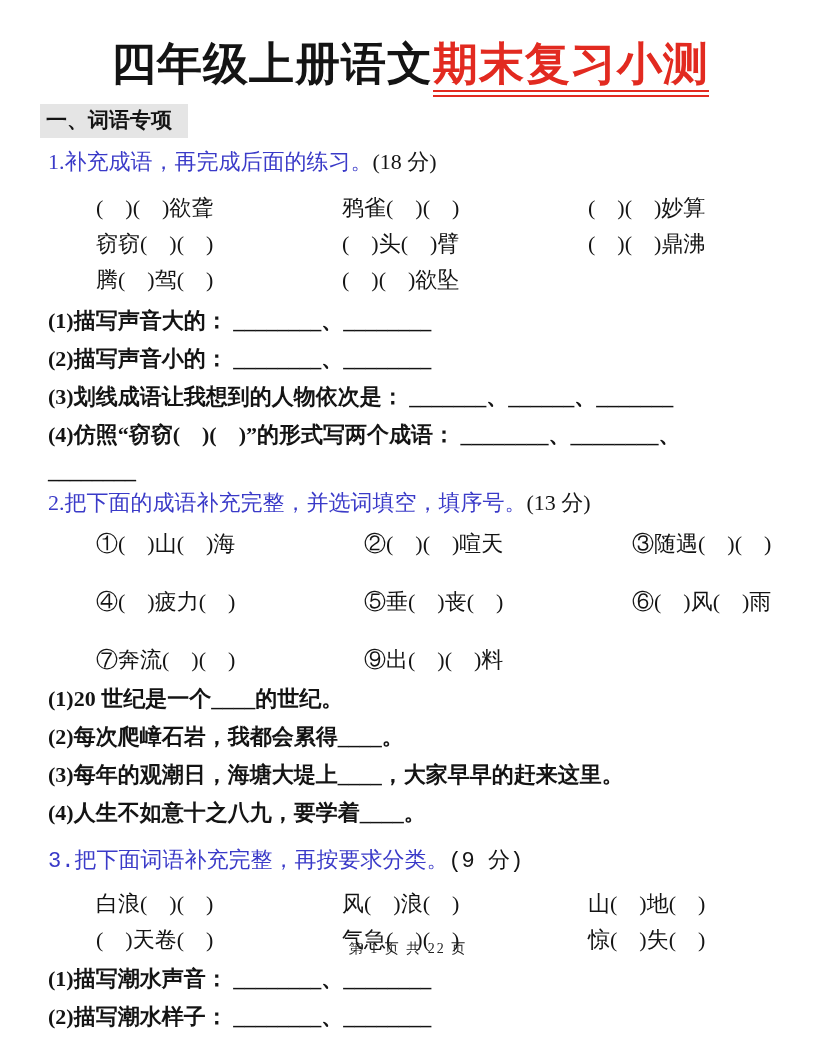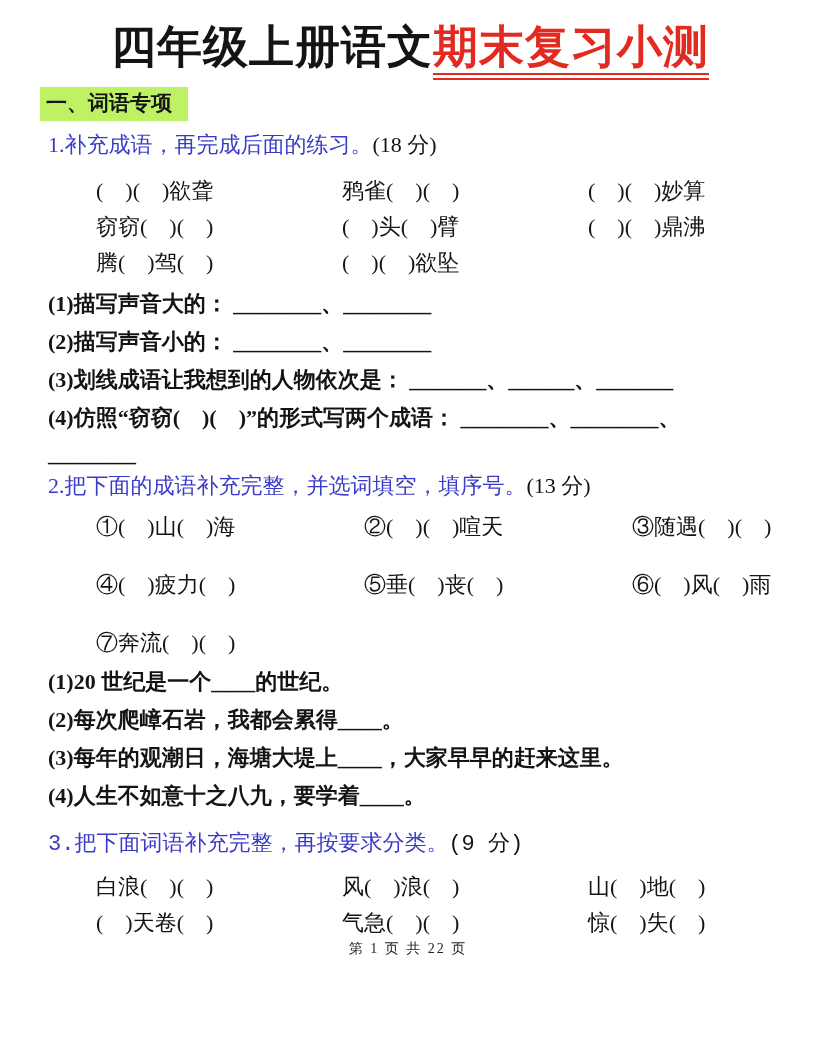--- a/index.html
+++ b/index.html
@@ -2,42 +2,42 @@
 <html><head>
 <meta charset="utf-8">
 <style>
   html,body{margin:0;padding:0;background:#ffffff;}
   .page{
     position:relative;
     width:816px;height:1056px;
     margin:0 auto;
     background:#ffffff;
     box-sizing:border-box;
-    padding:19px 44px 0 48px;
+    padding:36px 44px 0 48px;
     font-family:"Liberation Serif","DejaVu Serif",serif;
     color:#141414;
     overflow:hidden;
   }
   .title{
     text-align:center;
     font-size:45px;
     line-height:1.25;
     font-weight:600;
     letter-spacing:1px;
     white-space:nowrap;
   }
   .title .red-u{
     color:#e22a20;
     border-bottom:7px double #e22a20;
     padding-bottom:1px;
   }
   .section-row{margin-top:12px;margin-left:-8px;}
   .section-label{
     display:inline-block;
-    background:#bef264;
+    background:#e5e5e5;
     font-size:21px;
     font-weight:bold;
     line-height:1.0;
     padding:6px 16px 7px 6px;
   }
   .q-header{
     margin-top:9px;
     font-size:22px;
     line-height:30px;
   }
@@ -103,36 +103,41 @@
   <div class="q-header" style="margin-top:0;"><span class="blue">2.把下面的成语补充完整，并选词填空，填序号。</span><span>(13 分)</span></div>
 
   <div class="grid3" style="margin-top:8px;gap:22px;">
     <span class="cell">①(　)山(　)海</span>
     <span class="cell">②(　)(　)喧天</span>
     <span class="cell">③随遇(　)(　)</span>
     <span class="cell">④(　)疲力(　)</span>
     <span class="cell">⑤垂(　)丧(　)</span>
     <span class="cell">⑥(　)风(　)雨</span>
     <span class="cell">⑦奔流(　)(　)</span>
+    <span class="cell">⑨出(　)(　)料</span>
   </div>
 
   <div class="subs" style="margin-top:2px;">
     <div class="sub">(1)20 世纪是一个____的世纪。</div>
     <div class="sub">(2)每次爬嶂石岩，我都会累得____。</div>
     <div class="sub">(3)每年的观潮日，海塘大堤上____，大家早早的赶来这里。</div>
     <div class="sub">(4)人生不如意十之八九，要学着____。</div>
   </div>
 
   <div class="q-header" style="margin-top:15px;font-family:Liberation Mono, monospace;"><span class="blue">3.把下面词语补充完整，再按要求分类。</span><span>(9 分)</span></div>
 
   <div class="grid3" style="margin-top:9px;">
     <span class="cell">白浪(　)(　)</span>
     <span class="cell">风(　)浪(　)</span>
     <span class="cell">山(　)地(　)</span>
     <span class="cell">(　)天卷(　)</span>
     <span class="cell">气急(　)(　)</span>
     <span class="cell">惊(　)失(　)</span>
   </div>
 
+  <div class="subs" style="margin-top:2px;">
+    <div class="sub">(1)描写潮水声音： ________、________</div>
+    <div class="sub">(2)描写潮水样子： ________、________</div>
+  </div>
 
   <div class="footer">第 1 页 共 22 页</div>
 
 </div>
 
 </body></html>

